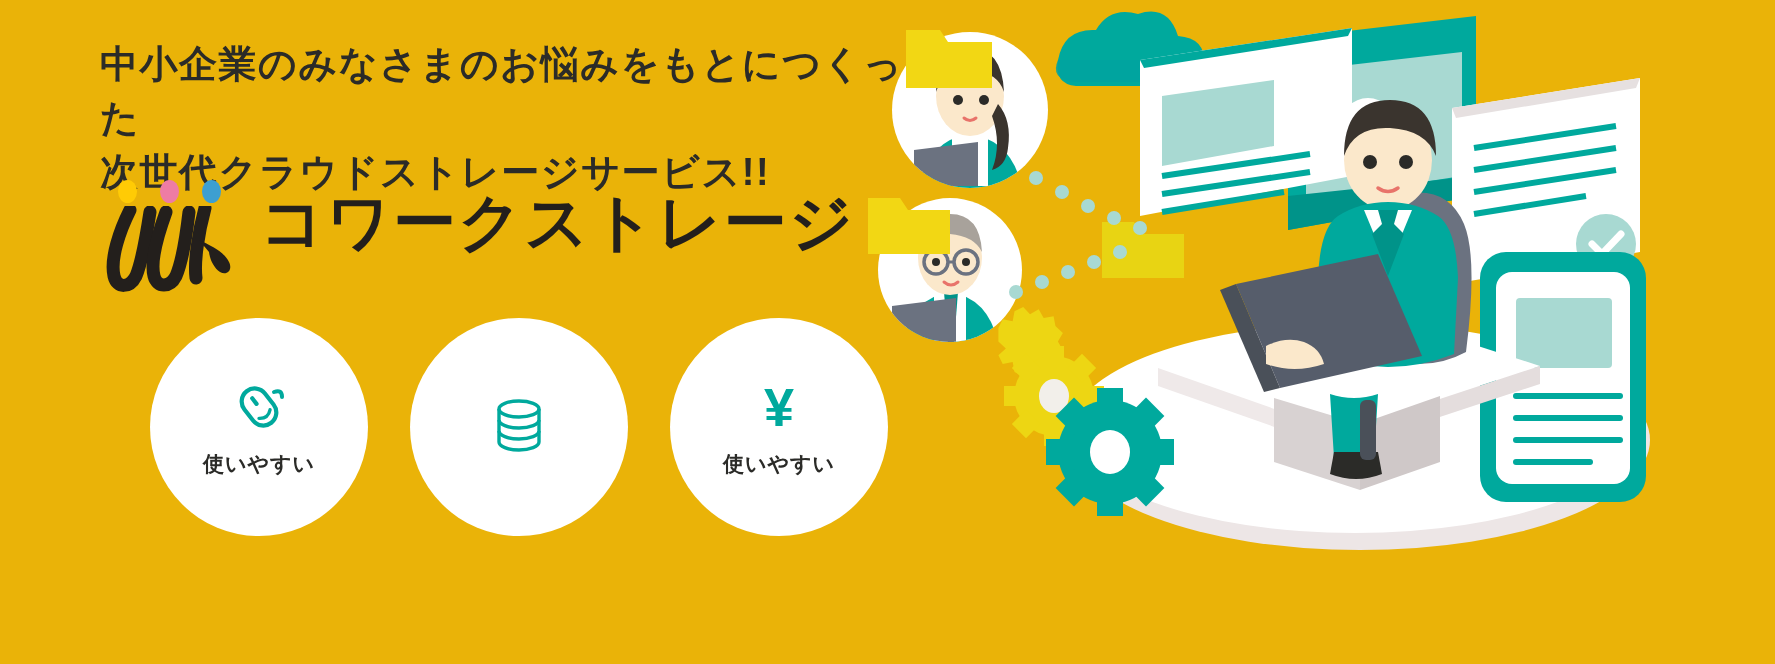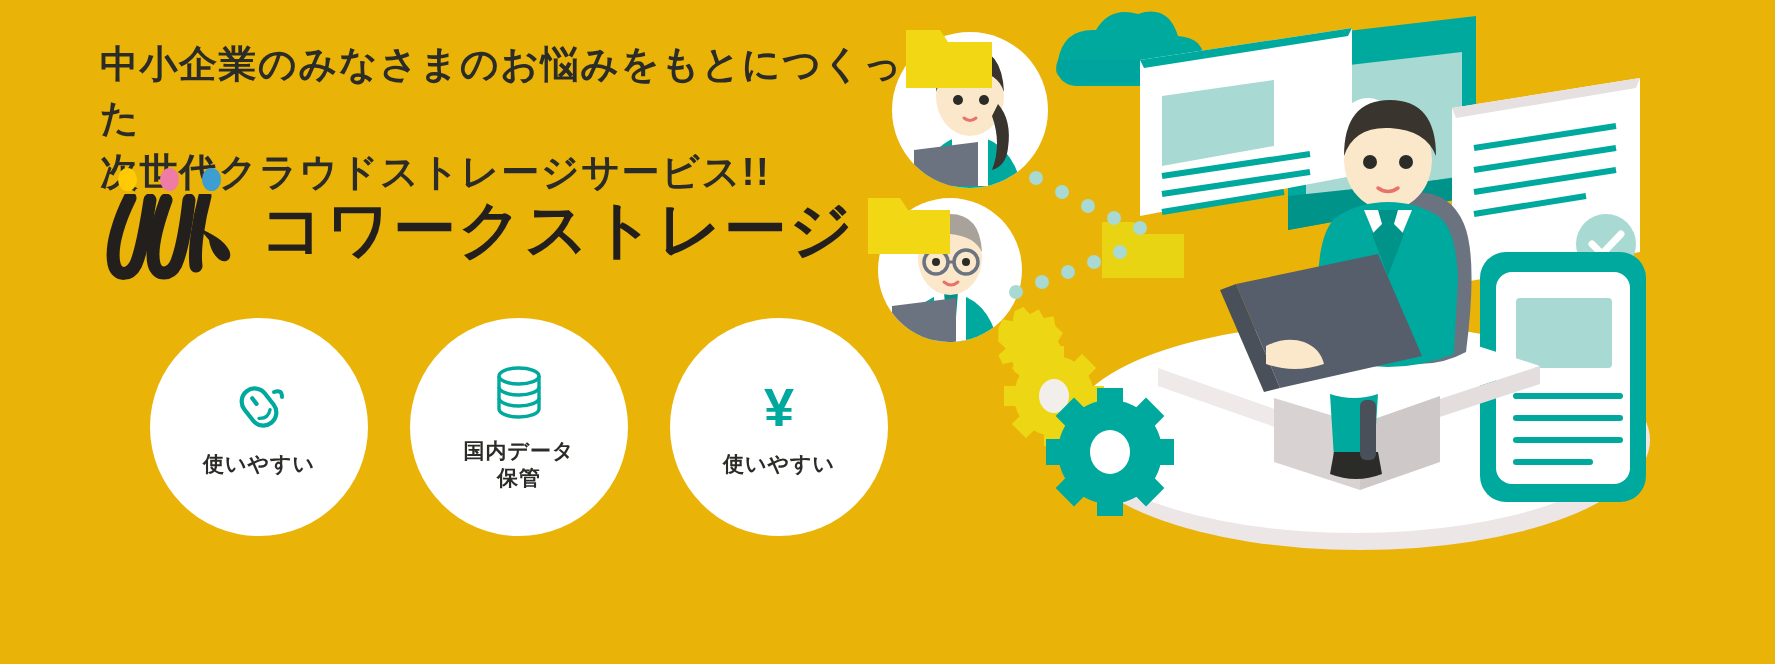--- a/index.html
+++ b/index.html
@@ -13,21 +13,21 @@
 
   
   .copy { position:absolute; left:100px; top:38px; width:820px; }
   .headline {
     font-size:38px; font-weight:bold; color:#2B2B28;
     letter-spacing:1.5px; line-height:1.42;
     white-space:pre-line;
   }
 
   
-  .logo-block { position:absolute; left:100px; top:168px; display:flex; align-items:flex-end; }
+  .logo-block { position:absolute; left:100px; top:180px; display:flex; }
   .logo-mark { position:relative; width:140px; height:115px; }
   .dot { position:absolute; top:0; width:19px; height:23px; border-radius:50%; }
   .dot.d1 { left:18px;  background:#FFCB05; }
   .dot.d2 { left:60px;  background:#EE7CA4; }
   .dot.d3 { left:102px; background:#3D9FD1; }
   .logo-mark svg { position:absolute; left:0; top:26px; }
   .logo-word {
     font-size:63px; font-weight:bold; color:#231F1C;
     letter-spacing:2px; margin-left:20px; margin-bottom:10px;
     white-space:nowrap;
@@ -96,22 +96,20 @@
 
     <div class="feature">
       <div class="ficon">
         <svg width="54" height="60" viewBox="0 0 54 60" fill="none" stroke="#00A99D" stroke-width="3.4">
           <ellipse cx="27" cy="12" rx="20" ry="8"></ellipse>
           <path d="M7 12 v11 c0 4.4 9 8 20 8 s20-3.6 20-8 V12"></path>
           <path d="M7 23 v11 c0 4.4 9 8 20 8 s20-3.6 20-8 V23"></path>
           <path d="M7 34 v11 c0 4.4 9 8 20 8 s20-3.6 20-8 V34"></path>
         </svg>
       </div>
-      <div class="flabel">国内データ
-保管</div>
     </div>
 
     <div class="feature">
       <div class="ficon">
         <span class="yen">¥</span>
       </div>
       <div class="flabel">使いやすい</div>
     </div>
 
   </div>

